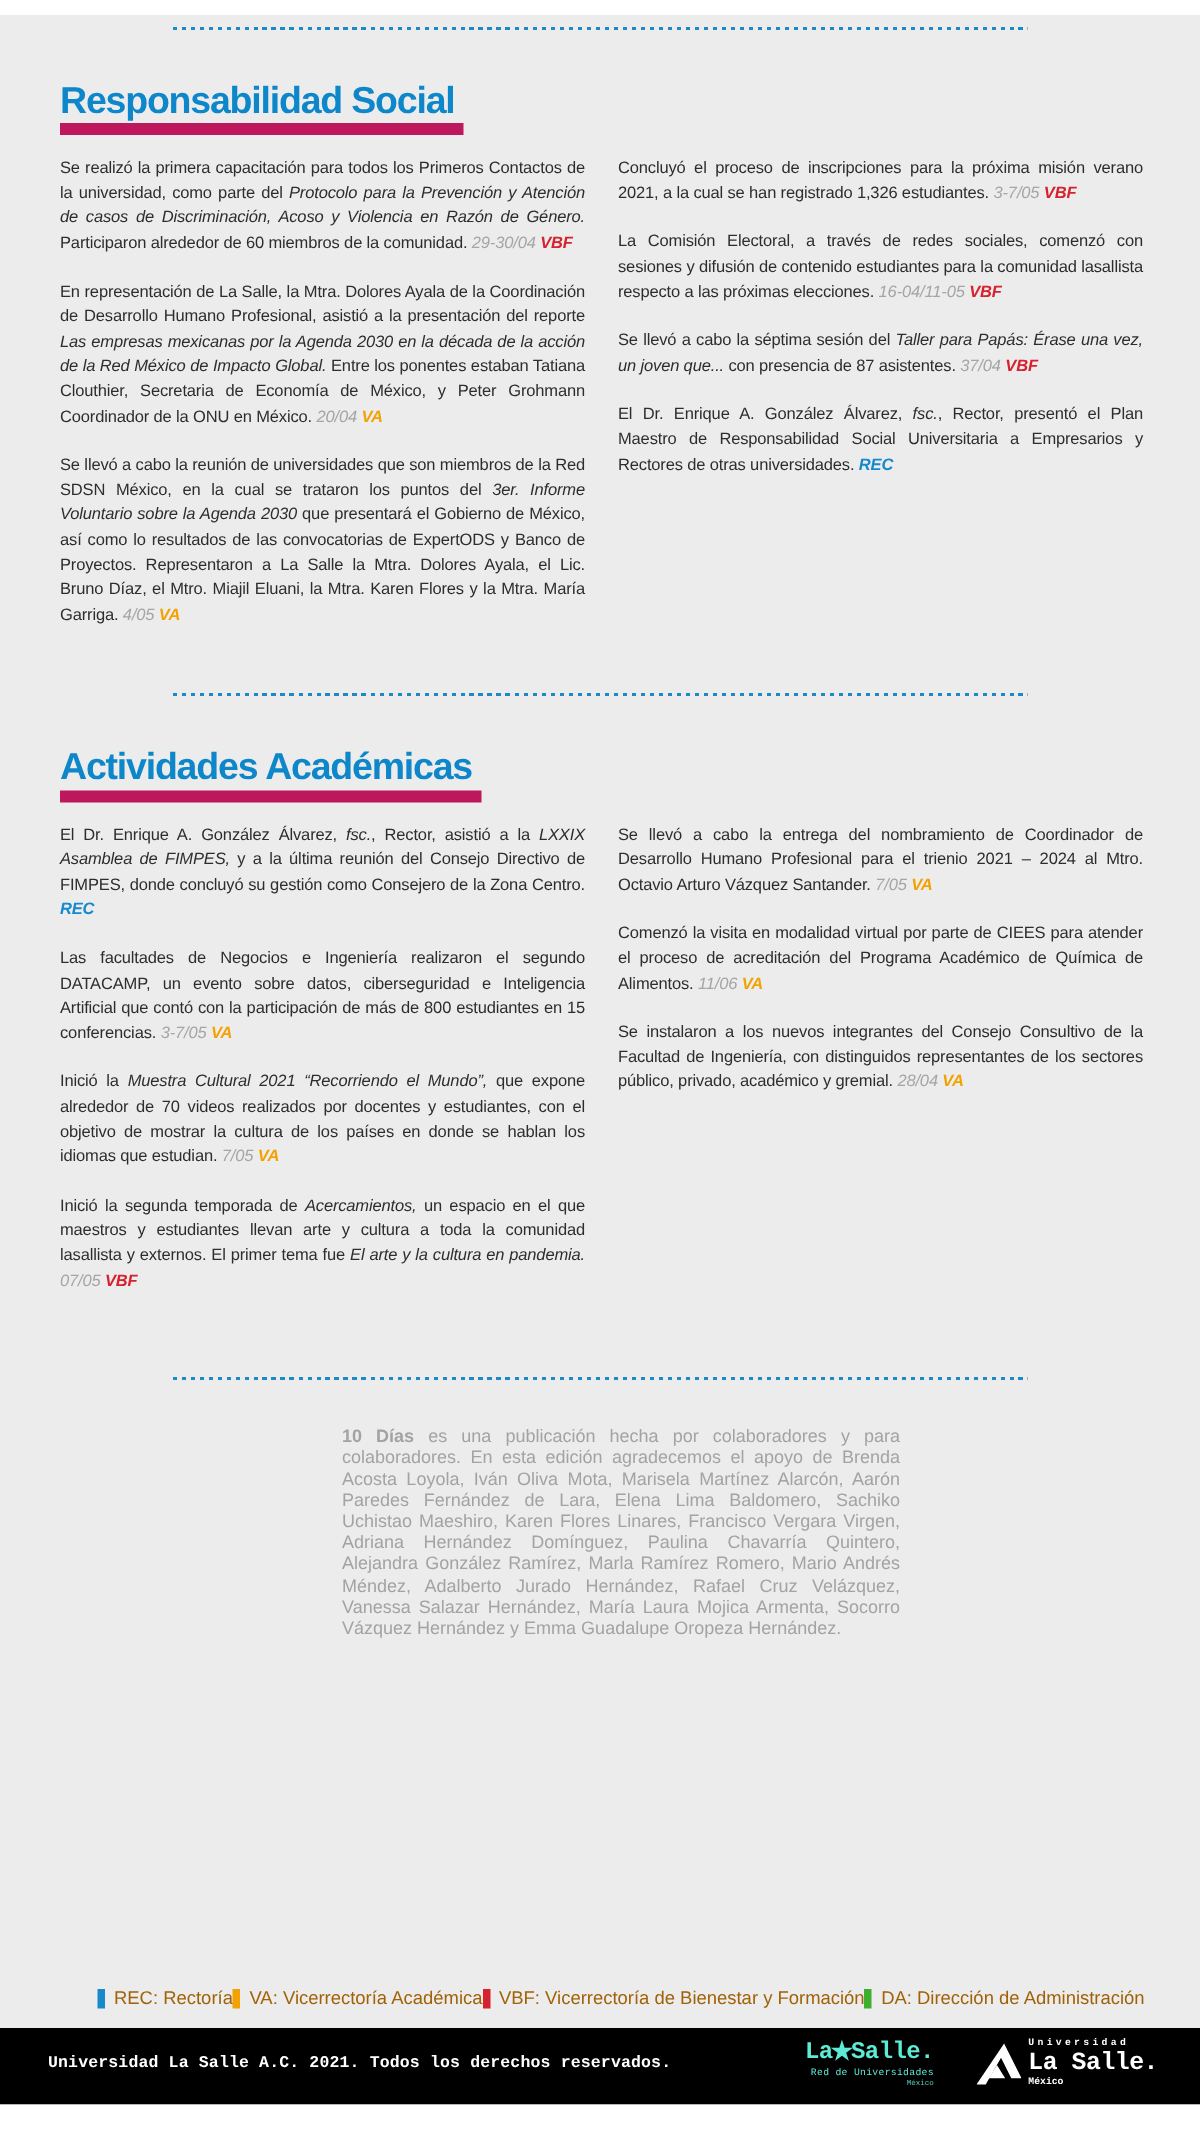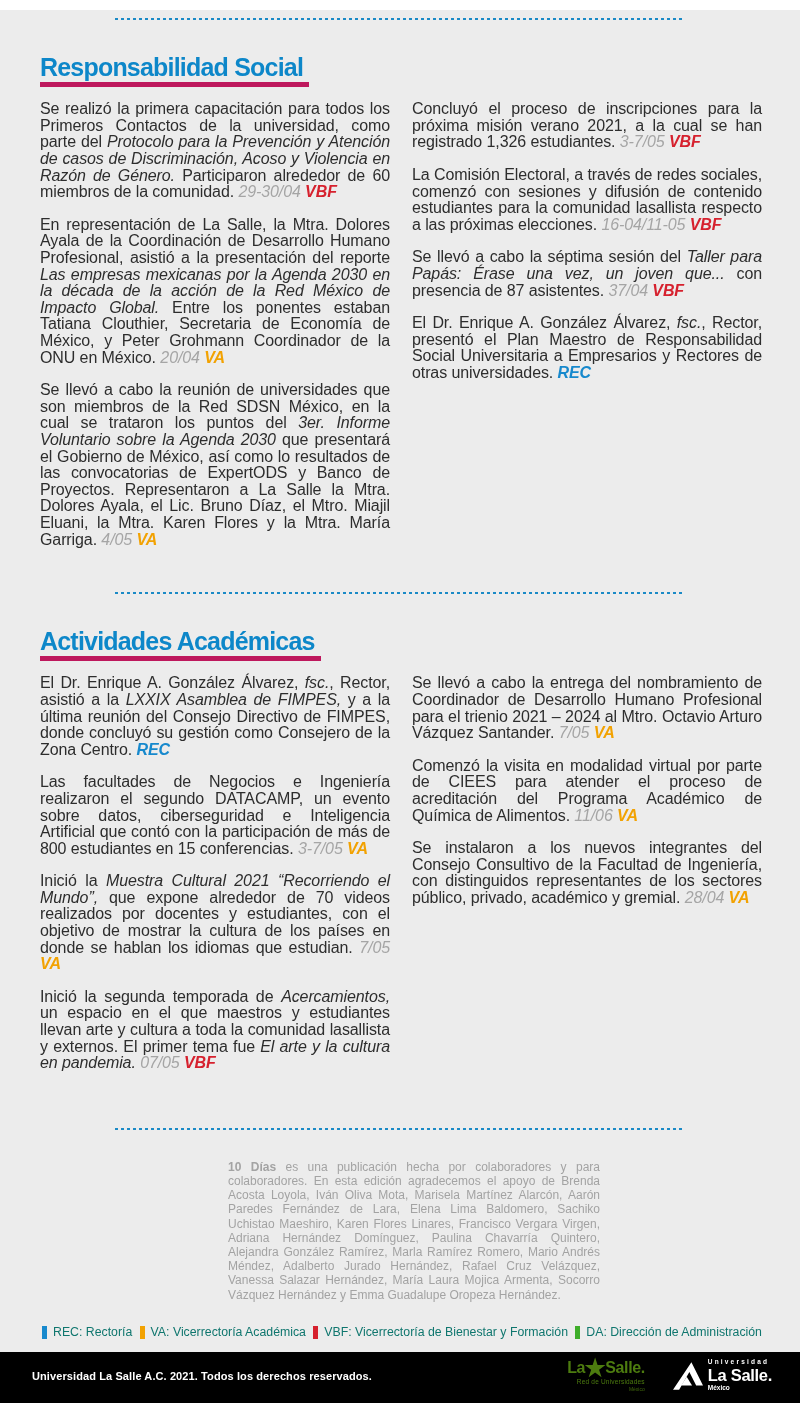--- a/index.html
+++ b/index.html
@@ -14,51 +14,51 @@
   .divider{
     width:570px;height:2px;margin:0 auto;flex:none;
     background:repeating-linear-gradient(90deg,#1b8ac6 0 3px,transparent 3px 6px);
   }
   .divider.mid{margin-top:28px;}
   .divider.low{margin-top:40px;}
   .section-title{
     display:inline-block;align-self:flex-start;
     margin:34px 0 0 40px;padding:0 6px 2px 0;
     font-size:25px;font-weight:bold;letter-spacing:-0.8px;line-height:1.05;
-    color:#0d87c9;border-bottom:5px solid #be185d;
+    color:#0d87c9;border-bottom:8px solid #be185d;
   }
   .cols{
     margin:14px 38px 0 40px;display:grid;grid-template-columns:1fr 1fr;column-gap:22px;
   }
   .para{
-    margin:0 0 16px 0;font-size:16px;line-height:16.6px;letter-spacing:-0.1px;
+    margin:0 0 16px 0;font-size:11px;line-height:16.6px;letter-spacing:-0.1px;
     color:#2d2d2d;text-align:justify;
   }
   .it{font-style:italic;}
   .date{font-style:italic;color:#a5a5a5;}
   .tag{font-style:italic;font-weight:bold;}
   .bold{font-weight:bold;}
   .credits{
     margin:30px 0 0 228px;width:372px;
     font-size:12px;line-height:14.2px;color:#a3a3a3;text-align:justify;
   }
   .legend{
-    margin:auto 38px 0 42px;display:flex;justify-content:space-between;align-items:center;
-    font-size:12.3px;color:#0f766e;flex:none;
+    margin:auto 38px 0 65px;display:flex;justify-content:space-between;align-items:center;
+    font-size:12.3px;color:#a16207;flex:none;
   }
   .legend-item{display:flex;align-items:center;gap:6px;white-space:nowrap;}
   .legend-mark{width:5px;height:13px;display:inline-block;flex:none;}
   .footer-bar{
     margin-top:13px;height:51px;background:#000;flex:none;
     display:flex;align-items:center;justify-content:space-between;
-    padding:0 28px 4px 32px;box-sizing:border-box;
+    padding:0 28px 4px 32px;box-sizing:border-box;font-family:Liberation Mono, monospace;
   }
   .copyright{color:#fff;font-size:11px;font-weight:bold;letter-spacing:0.1px;}
   .logos{display:flex;align-items:center;gap:28px;}
-  .logo-net{color:#4d7c0f;line-height:1;}
+  .logo-net{color:#5eead4;line-height:1;}
   .ln-row{display:flex;align-items:center;}
   .ln-la,.ln-salle{font-weight:bold;font-size:16px;letter-spacing:-0.4px;}
   .ln-star{font-size:27px;line-height:18px;margin:0 -2px;}
   .ln-sub{font-size:6.5px;margin-top:2px;text-align:right;letter-spacing:0.2px;}
   .ln-mx{font-size:5px;margin-top:1px;text-align:right;opacity:.85;}
   .logo-uni{display:flex;align-items:center;gap:5px;color:#fff;line-height:1;}
   .lu-top{font-size:6.5px;letter-spacing:2.2px;font-weight:bold;}
   .lu-main{font-size:16.5px;font-weight:bold;margin-top:1px;letter-spacing:-0.3px;}
   .lu-mx{font-size:6.5px;margin-top:2px;font-weight:bold;}
 </style>

